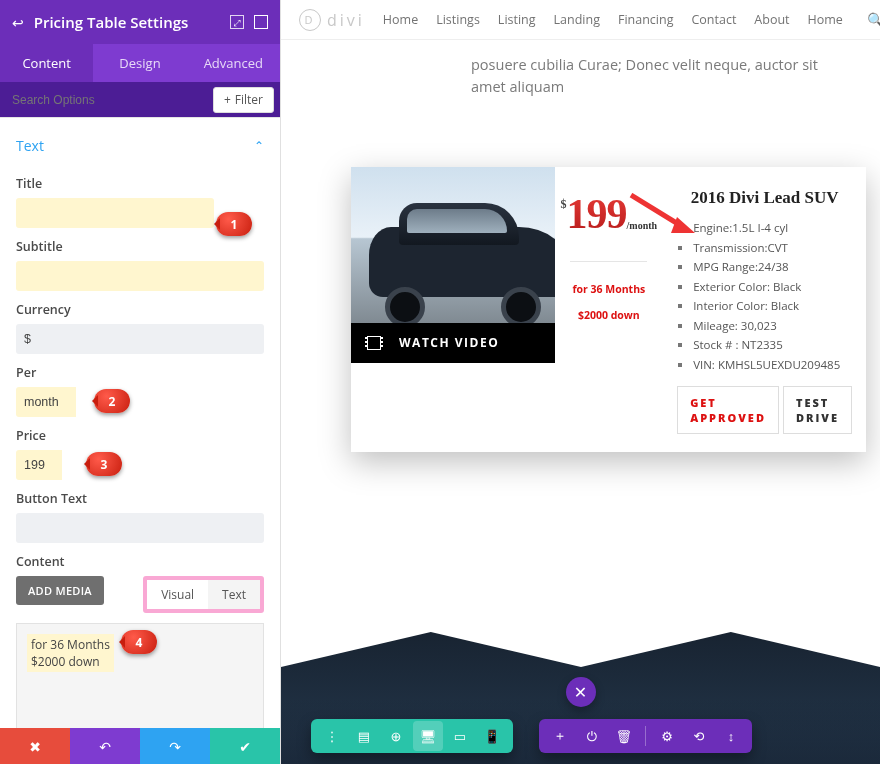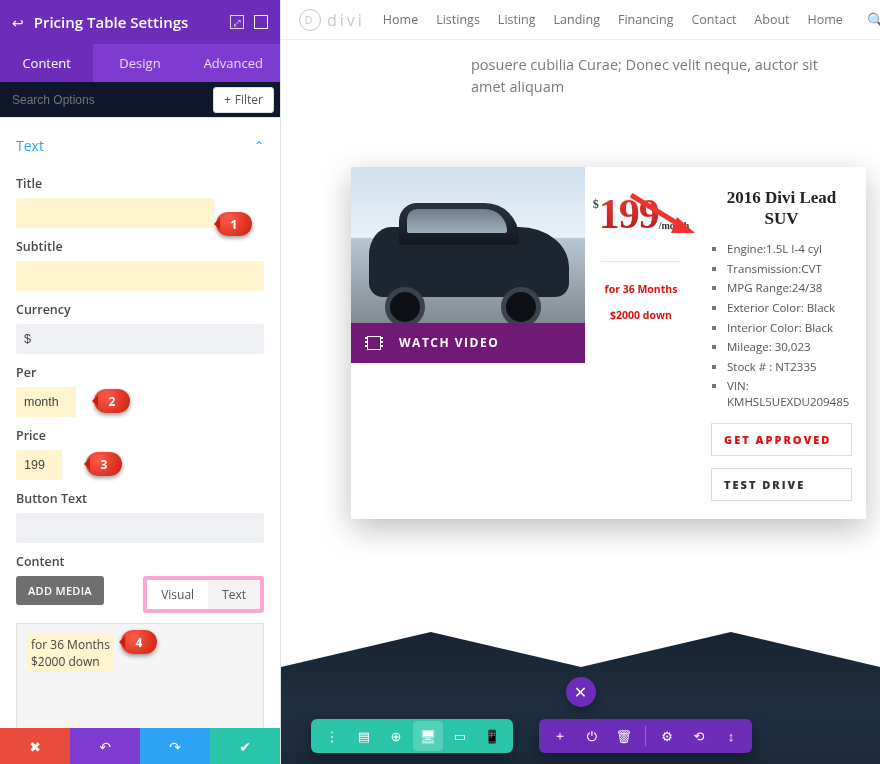--- a/index.html
+++ b/index.html
@@ -10,21 +10,21 @@
   .panel-header { background: #6c2eb9; color: #fff; display: flex; align-items: center; height: 44px; padding: 0 12px; gap: 10px; }
   .panel-header .back { font-size: 14px; cursor: pointer; }
   .panel-header .title { font-size: 15px; font-weight: 600; flex: 1; }
   .panel-header .hicon { width: 14px; height: 14px; display: inline-flex; align-items: center; justify-content: center; border: 1px solid rgba(255,255,255,.8); font-size: 9px; cursor: pointer; }
   .panel-header .hicon.square { border: 1.5px solid #fff; }
 
   .panel-tabs { background: #7e3bd0; display: flex; height: 38px; }
   .panel-tabs .tab { flex: 1; display: flex; align-items: center; justify-content: center; color: #e7d9f7; font-size: 13px; cursor: pointer; }
   .panel-tabs .tab.active { background: #6c2eb9; color: #fff; }
 
-  .search-row { display: flex; align-items: center; background: #0f172a; border-bottom: 1px solid #e4e4e4; height: 36px; }
+  .search-row { display: flex; align-items: center; background: #4c1d95; border-bottom: 1px solid #e4e4e4; height: 36px; }
   .search-row input { flex: 1; border: none; background: transparent; padding: 0 12px; font-size: 12px; color: #888; outline: none; }
   .filter-btn { display: flex; align-items: center; gap: 4px; background: #fff; border: 1px solid #ddd; height: 26px; padding: 0 10px; margin-right: 6px; font-size: 12px; color: #555; border-radius: 3px; cursor: pointer; }
 
   .panel-body { flex: 1; overflow-y: auto; padding: 10px 16px 0 16px; }
   .section-head { display: flex; justify-content: space-between; align-items: center; color: #2ea3f2; font-size: 14px; padding: 8px 0 10px; cursor: pointer; }
   .section-head .chev { font-size: 12px; }
 
   .fld-label { font-size: 12.5px; font-weight: 600; color: #4a4a4a; margin: 10px 0 6px; }
   .fld-input { width: 100%; height: 30px; background: #eef0f3; border: none; border-radius: 3px; padding: 0 8px; font-size: 12.5px; color: #444; }
   .fld-input.highlight { background: #fff6cf; width: 198px; }
@@ -79,39 +79,39 @@
      linear-gradient(to bottom, #cfe0ee 0%, #e9f1f8 45%, #b7c6d2 46%, #808a92 100%);
      position: relative; overflow: hidden; }
   .car-body { position:absolute; left:18px; top:60px; width:200px; height:70px;
     background:#1d2530; border-radius:22px 50px 14px 14px / 28px 40px 14px 14px; }
   .car-cabin{ position:absolute; left:48px; top:36px; width:120px; height:42px;
     background:linear-gradient(#2a3340,#121820); border-radius:18px 34px 4px 4px; }
   .car-window{ position:absolute; left:56px; top:42px; width:100px; height:24px;
     background:linear-gradient(#6d7c8a,#9fb0bd); border-radius:10px 22px 2px 2px; }
   .wheel{ position:absolute; width:40px; height:40px; background:#0c0f13; border-radius:50%; bottom:-4px; border:5px solid #3a424c;}
   .wheel.l{ left:34px;} .wheel.r{ left:150px;}
-  .watch-bar { background: #701a75; color: #fff; height: 40px; display: flex; align-items: center; gap: 18px; padding: 0 16px; font-size: 12px; font-weight: 700; letter-spacing: 1.5px; }
+  .watch-bar { background: #000000; color: #fff; height: 40px; display: flex; align-items: center; gap: 18px; padding: 0 16px; font-size: 12px; font-weight: 700; letter-spacing: 1.5px; }
   .film-ic { width: 14px; height: 14px; border: 1.5px solid #fff; position: relative; }
   .film-ic::before, .film-ic::after { content:""; position:absolute; left:-3px; width:3px; height:100%; background:repeating-linear-gradient(#fff 0 2px, transparent 2px 4px);}
   .film-ic::after{ left:auto; right:-3px;}
 
   .card-mid { width: 112px; display:flex; flex-direction:column; align-items:center; padding: 26px 6px; }
   .price { display:flex; align-items:flex-start; color:#b71c1c; font-weight:800; font-family: Georgia, 'Times New Roman', serif; }
   .price .cur { font-size: 12px; color:#444; margin-top: 4px; }
   .price .num { font-size: 42px; line-height: 1; letter-spacing:-1px; color:#d11; background:linear-gradient(#e53935,#b71c1c); -webkit-background-clip:text; -webkit-text-fill-color:transparent; }
   .price .per { font-size: 10px; font-weight:700; color:#333; align-self:flex-end; margin-bottom:4px; }
   .mid-divider{ width:80%; height:1px; background:#e5e5e5; margin:26px 0 14px;}
   .mid-line { font-size: 10.5px; font-weight:700; color:#d11; margin: 6px 0; }
 
   .card-right { flex:1; padding: 20px 14px 18px 14px; }
   .veh-title { font-size: 17px; font-weight: 800; color:#222; line-height:1.25; margin-bottom:12px; font-family: Georgia, serif; text-align: center;}
   .spec-list { list-style: square; padding-left: 16px; }
   .spec-list li { font-size: 11.5px; color:#555; margin: 4px 0; line-height:1.35; }
   .spec-list li::marker { color:#777; }
-  .cta-row { display:flex; flex-direction:column; gap:12px; margin-top:14px;}
+  .cta-row { display:flex; flex-direction:row; gap:4px; margin-top:14px;}
   .cta { border:1px solid #ddd; padding:8px 12px; font-size:11px; font-weight:800; letter-spacing:2px; cursor:pointer; text-align:left;}
   .cta.red { color:#d11; }
   .cta.gray { color:#333; }
 
   
   .arrow { position:absolute; left:278px; top:26px; width:70px; height:50px; }
   .arrow svg { width:100%; height:100%; }
 
   
   .fab { position:absolute; left:50%; transform:translateX(-50%); bottom:60px; width:30px; height:30px; border-radius:50%; background:#6c2eb9; color:#fff; display:flex; align-items:center; justify-content:center; font-size:16px; box-shadow:0 4px 10px rgba(0,0,0,.3); cursor:pointer;}

